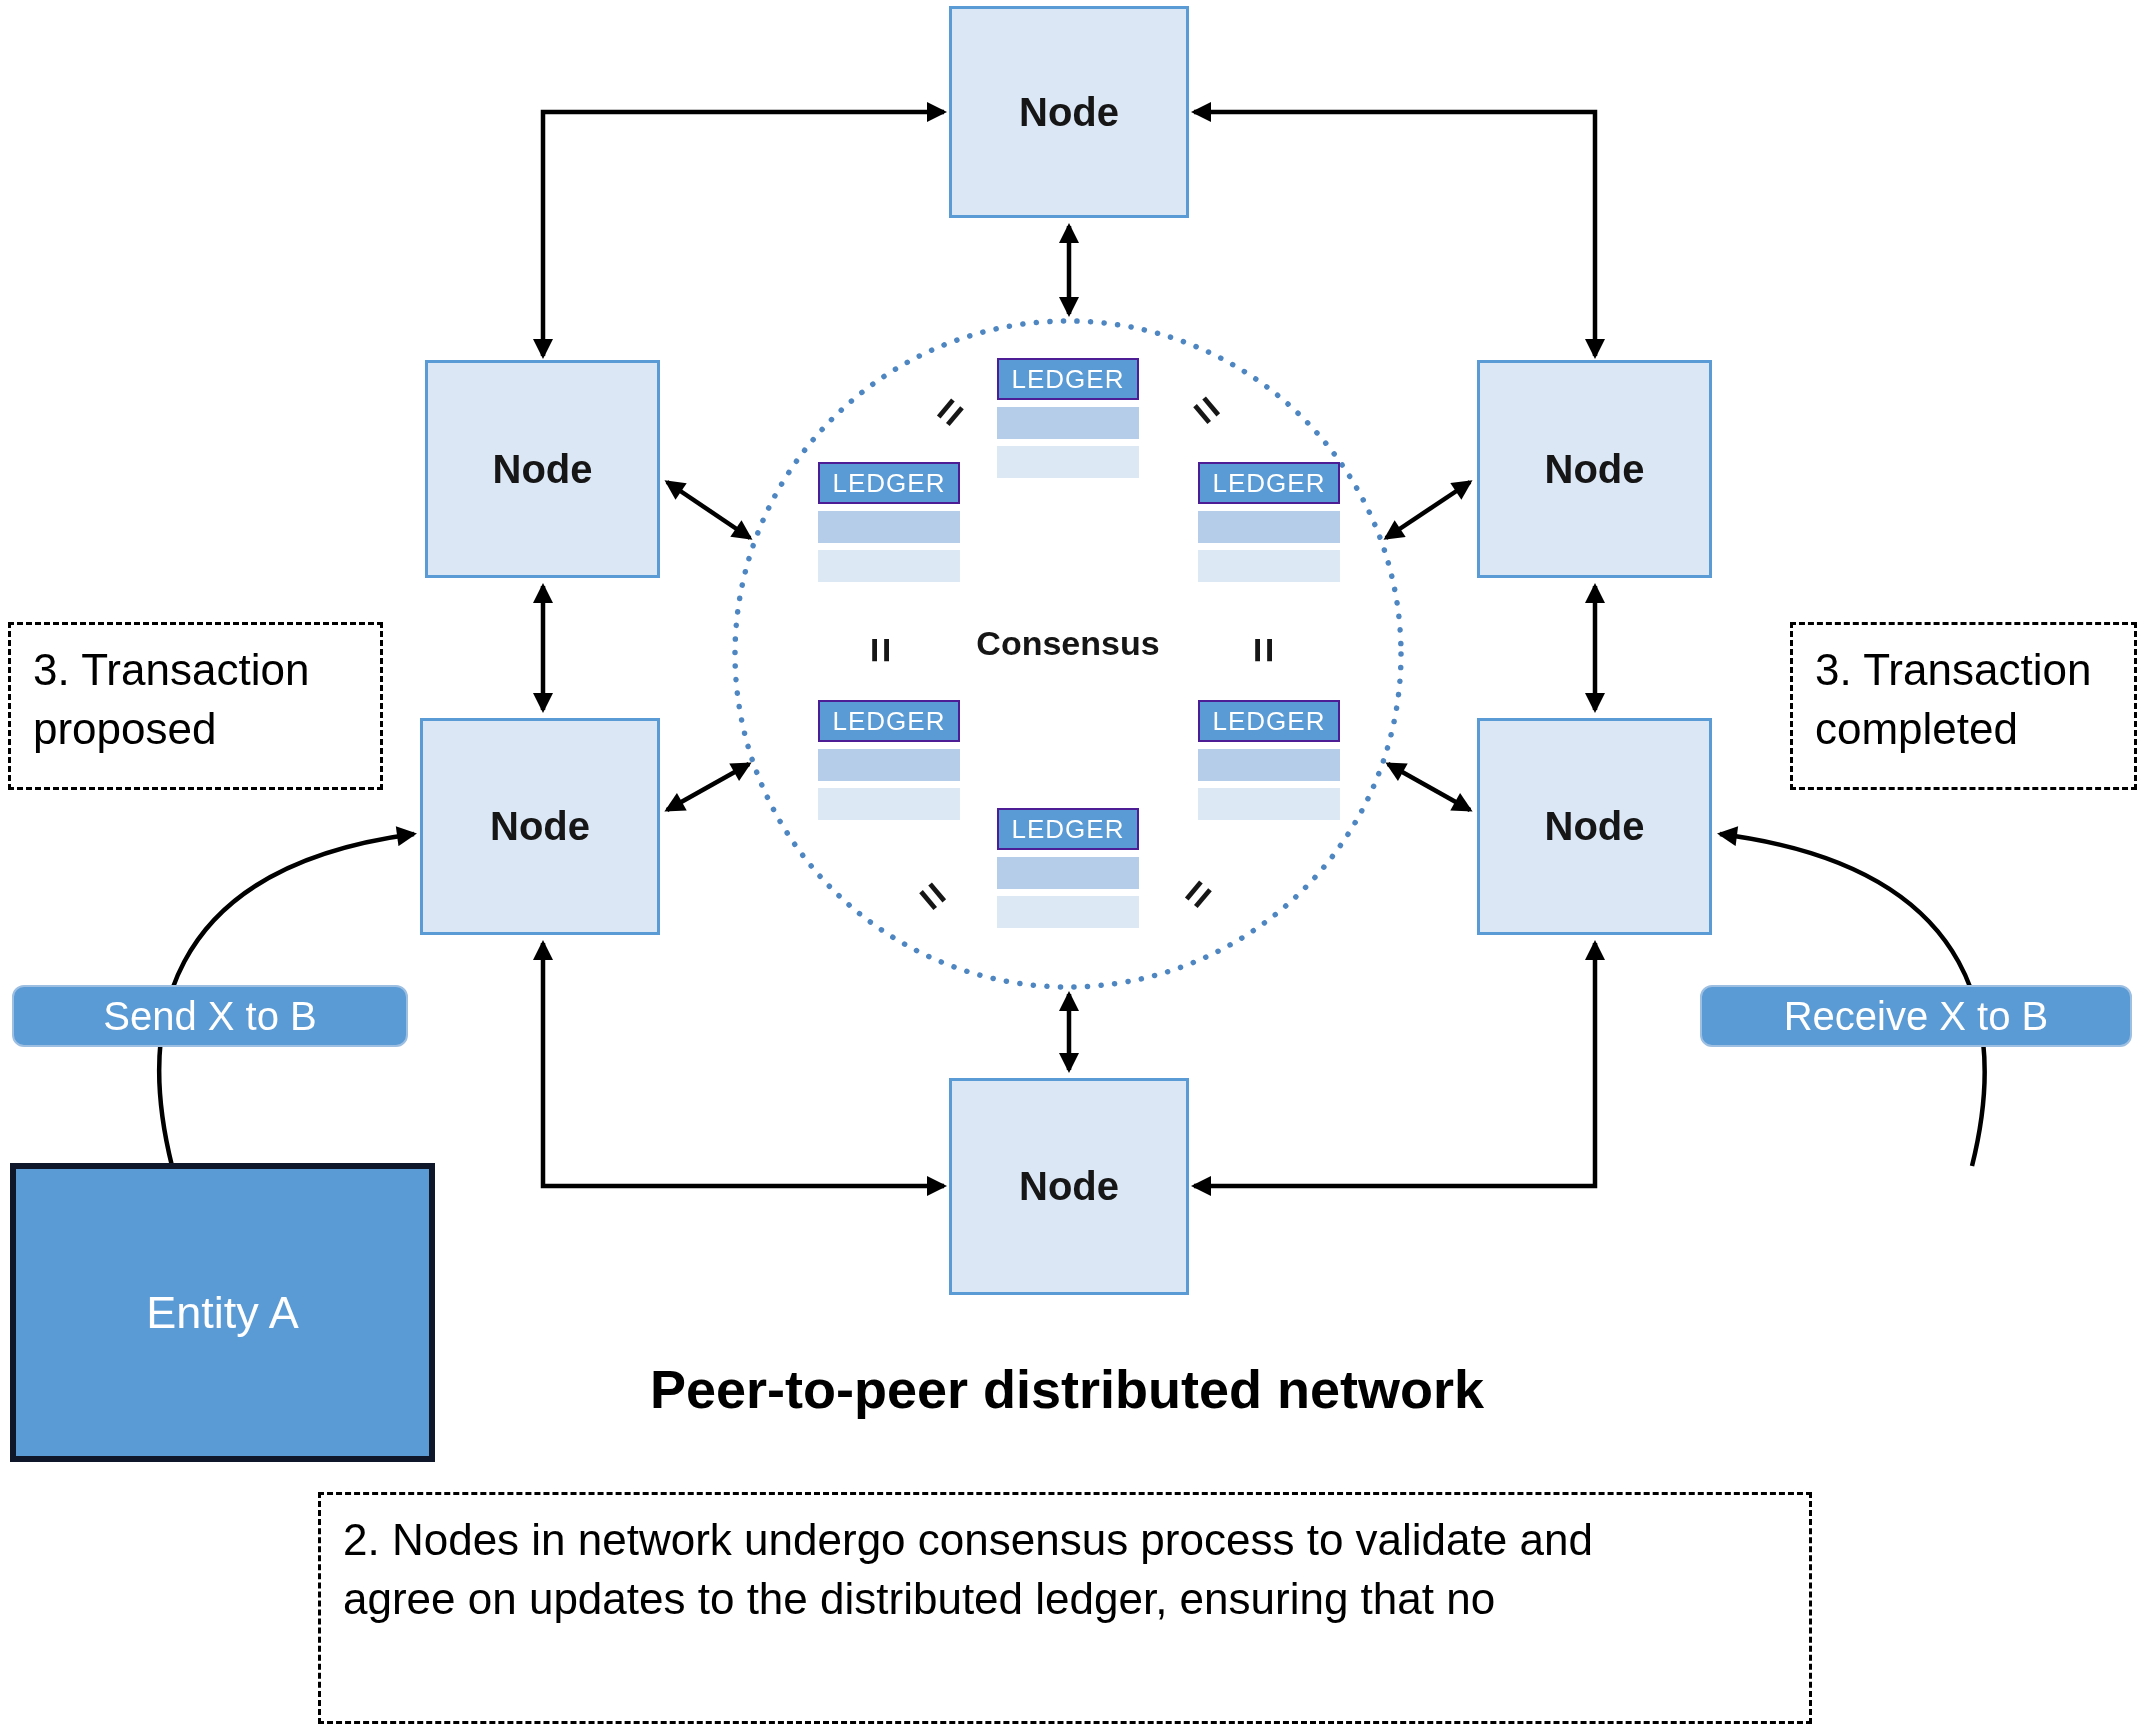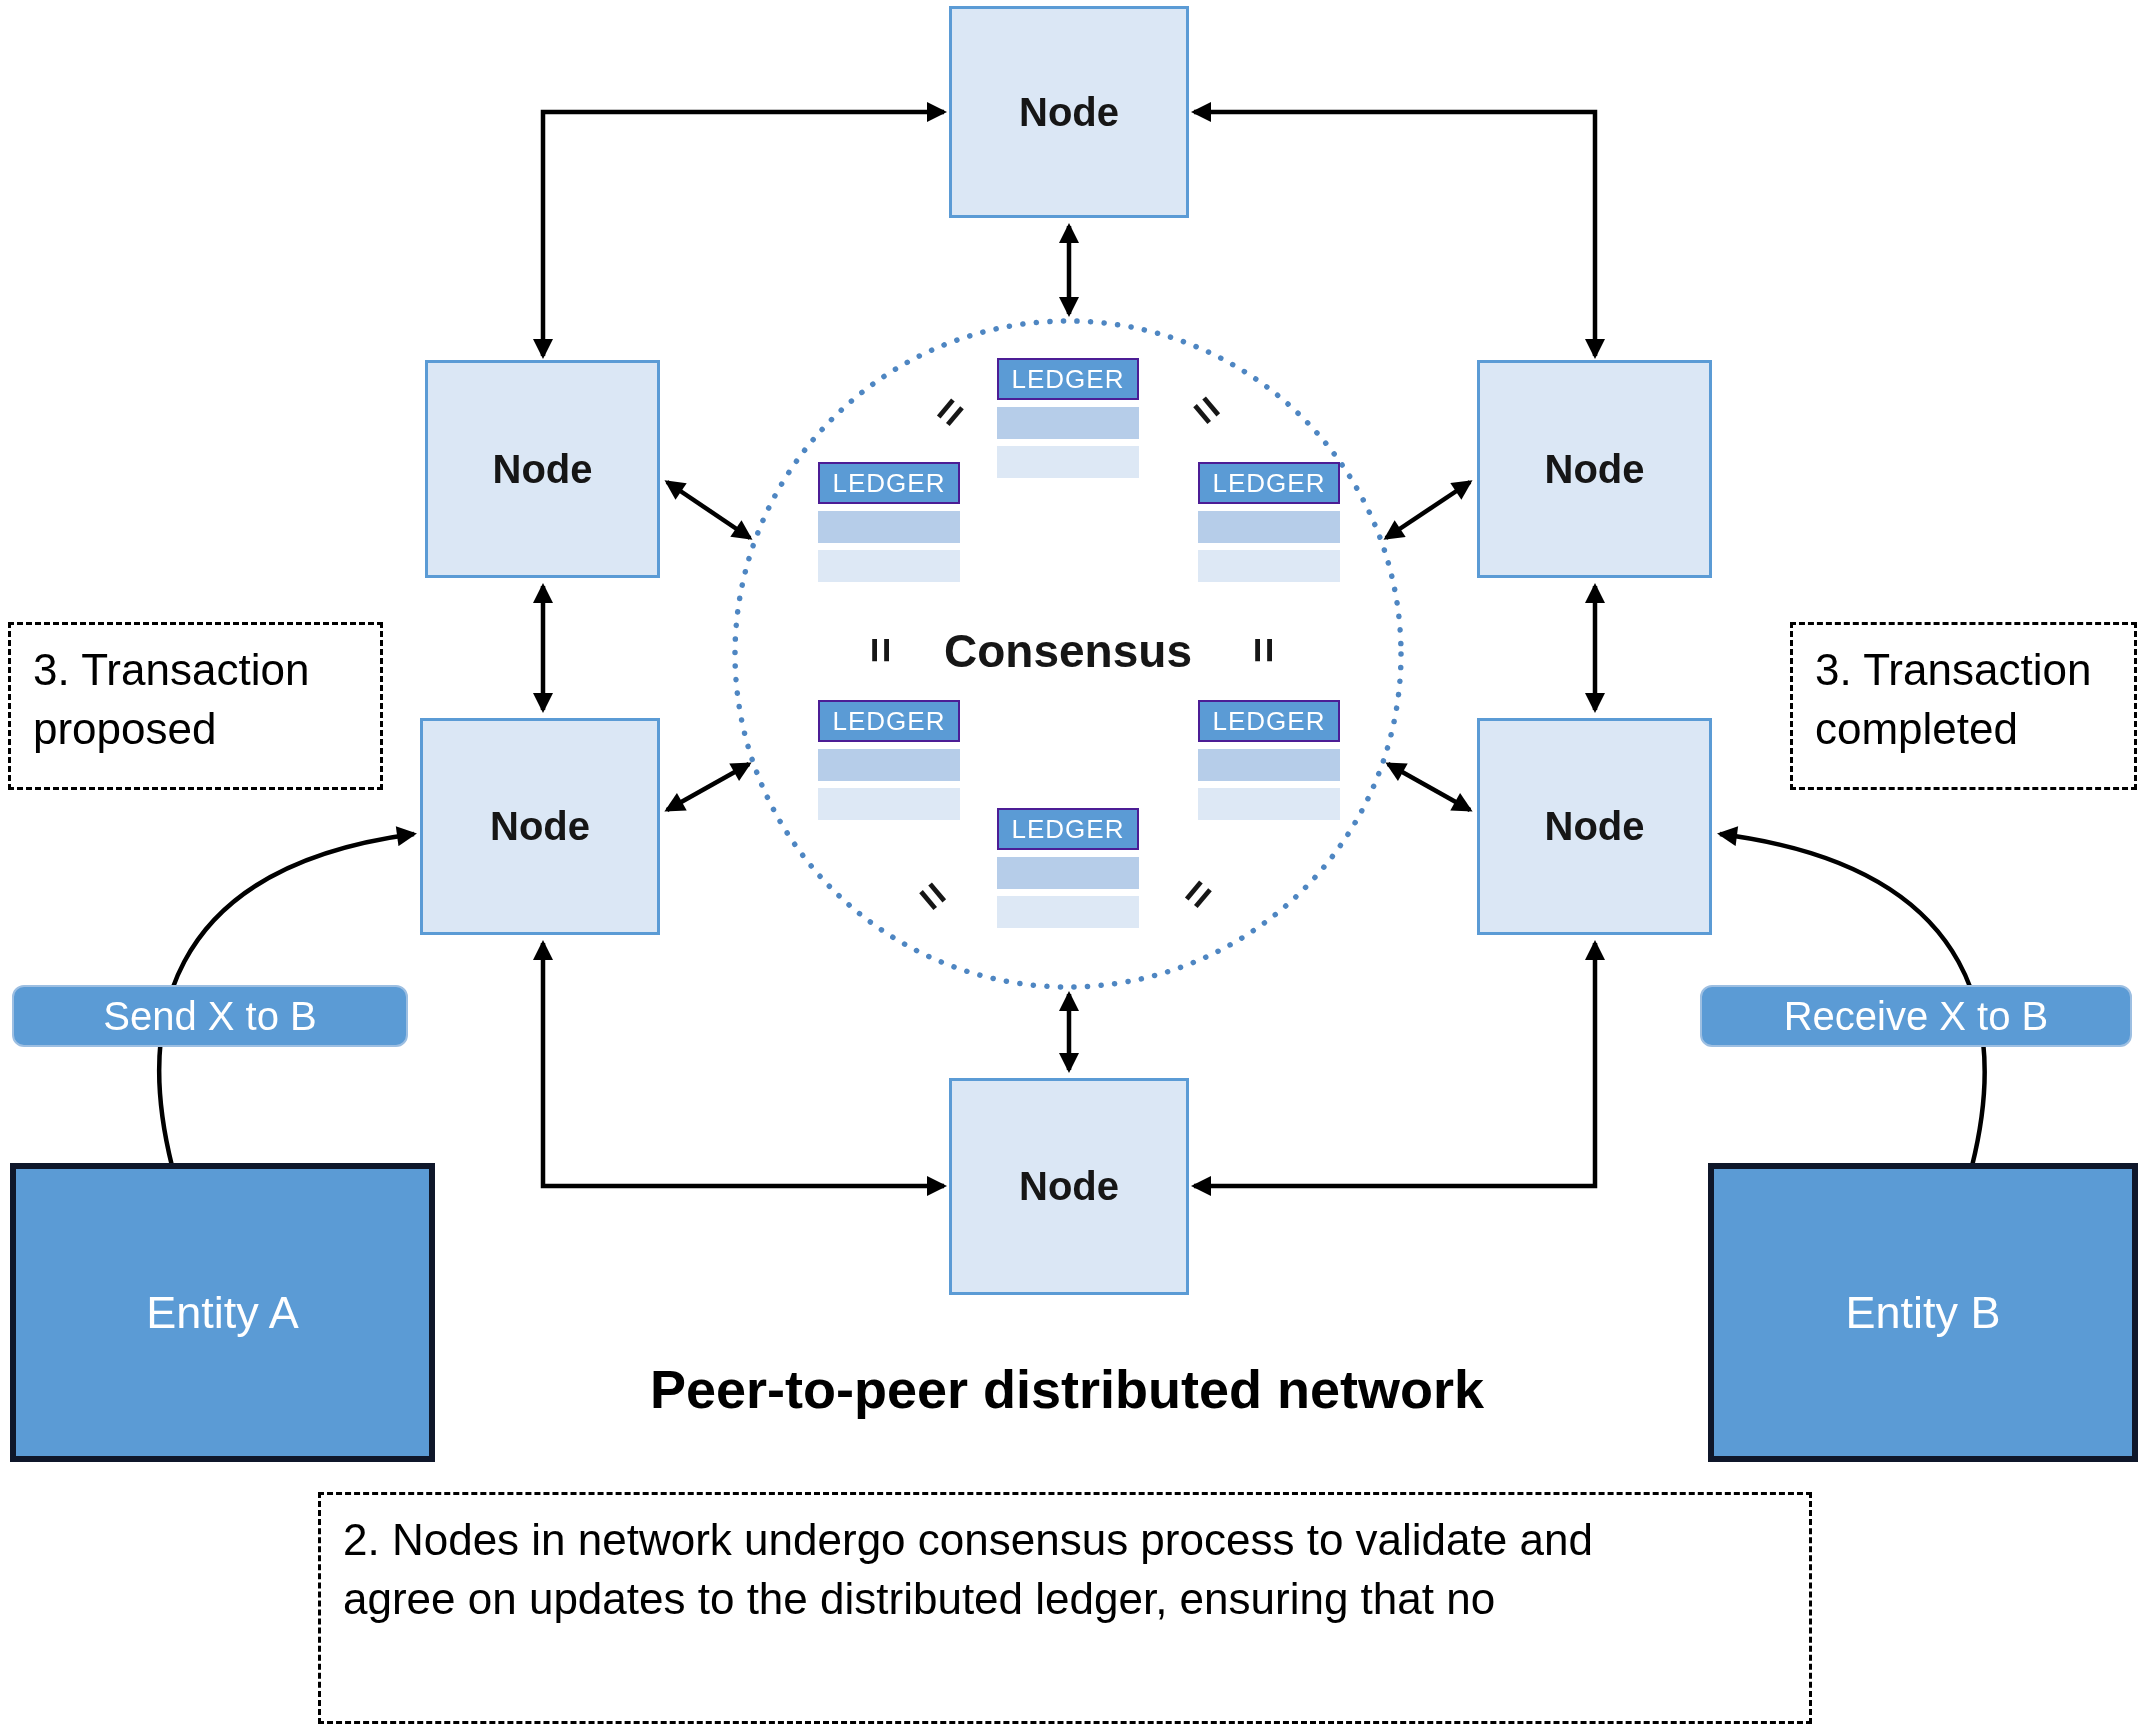--- a/index.html
+++ b/index.html
@@ -10,21 +10,21 @@
   .node{position:absolute;background:var(--node-fill,#dbe7f5);border:3px solid var(--node-border,#5b9bd5);
         display:flex;align-items:center;justify-content:center;font-weight:bold;font-size:40px;color:#161616}
   .ledger{position:absolute;width:142px}
   .ledger-header{height:42px;background:var(--ledger-header,#5b9bd5);border:2px solid #4c1d95;color:#fff;
         font-size:26px;letter-spacing:1px;display:flex;align-items:center;justify-content:center}
   .ledger .row{height:32px;margin-top:7px}
   .row.dark{background:var(--ledger-row-dark,#b6cde9)}
   .row.light{background:var(--ledger-row-light,#dde8f5)}
   .eq{position:absolute;font-size:44px;font-weight:bold;color:#161616;
       transform:translate(-50%,-50%) rotate(var(--rot,0deg))}
-  .consensus{position:absolute;font-weight:bold;font-size:46px;color:#161616;text-align:center}
+  .consensus{position:absolute;font-weight:bold;font-size:34px;color:#161616;text-align:center}
   .dashed-box{position:absolute;border:3px dashed #000;background:#fff;font-size:44px;color:#000;
       padding:16px 22px;line-height:1.34}
   .dashed-box .line{white-space:nowrap}
   .entity{position:absolute;background:var(--entity-fill,#5b9bd5);border:6px solid #0f172a;color:#fff;
       font-size:45px;display:flex;align-items:center;justify-content:center}
   .pill{position:absolute;background:var(--entity-fill,#5b9bd5);border:2px solid #9dbfe2;border-radius:12px;
       color:#fff;font-size:40px;display:flex;align-items:center;justify-content:center}
   .title{position:absolute;font-weight:bold;font-size:54px;color:#000;white-space:nowrap;transform:translateX(-50%)}
 </style>
 </head>
@@ -130,19 +130,16 @@
   <div class="pill" style="left:12px;top:985px;width:396px;height:62px">
     <span>Send X to B</span>
   </div>
   <div class="pill" style="left:1700px;top:985px;width:432px;height:62px">
     <span>Receive X to B</span>
   </div>
 
   <div class="entity" style="left:10px;top:1163px;width:425px;height:299px">
     <span>Entity A</span>
   </div>
-  <div class="entity" style="left:1708px;top:1163px;width:430px;height:299px">
-    <span>Entity B</span>
-  </div>
 
   <div class="title" style="left:1067px;top:1358px">Peer-to-peer distributed network</div>
 
 </div>
 
 </body></html>

